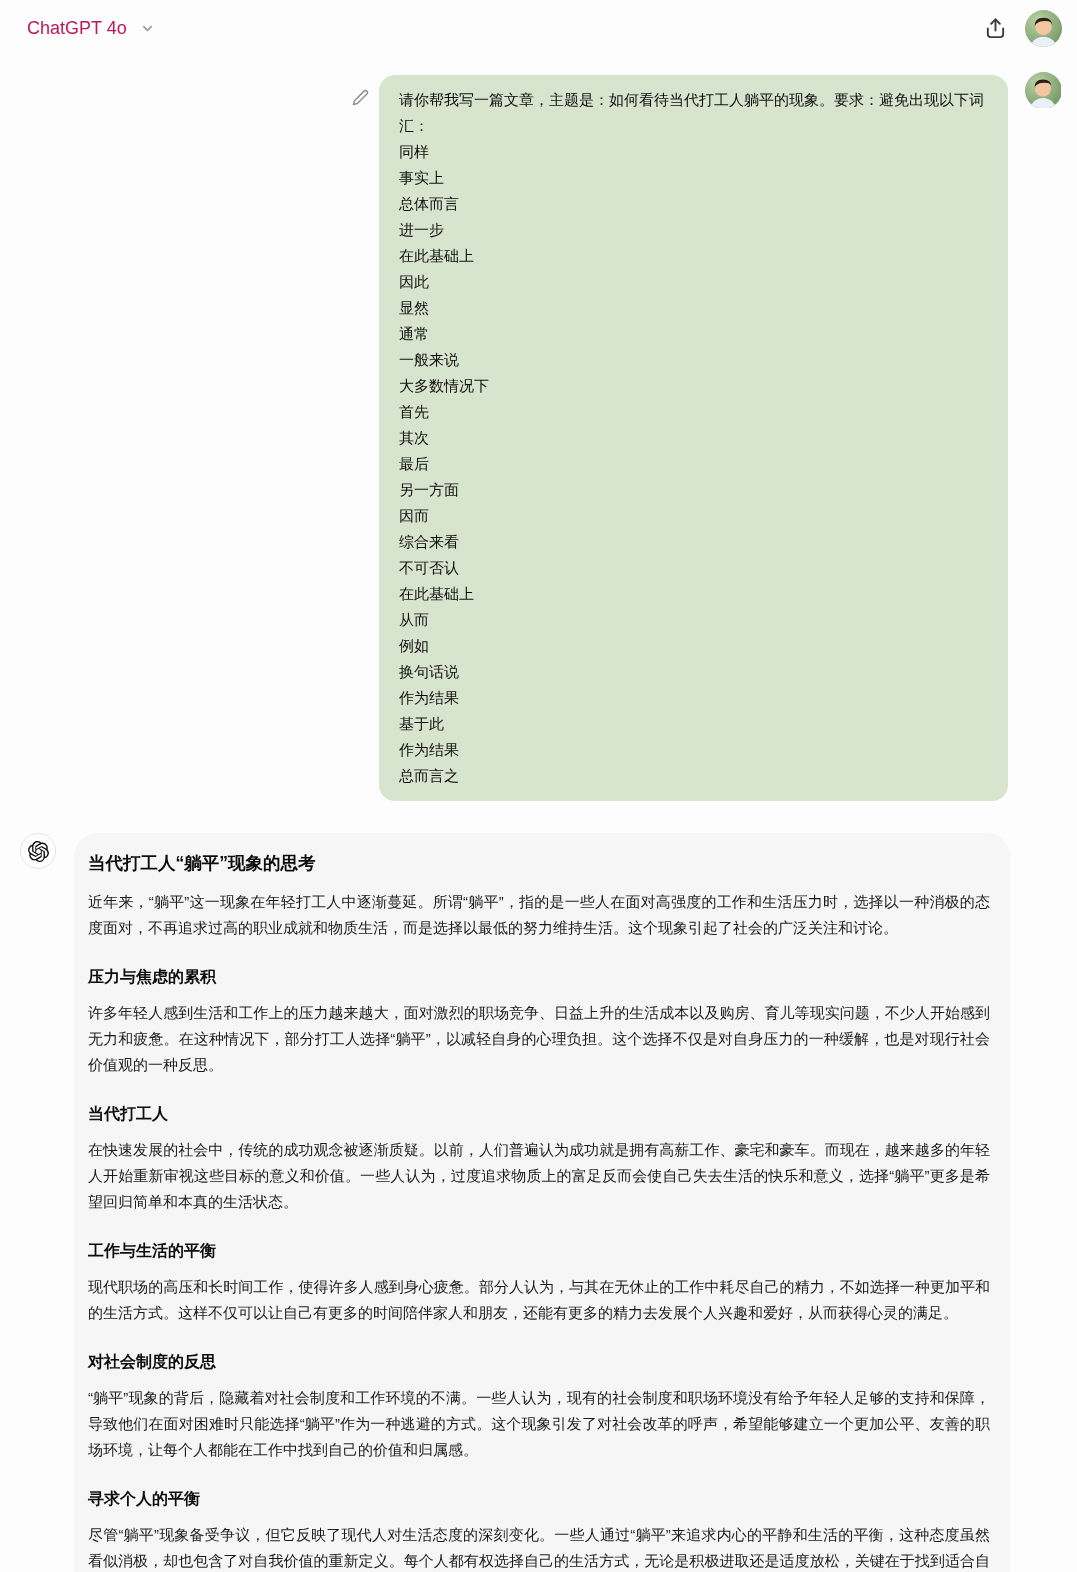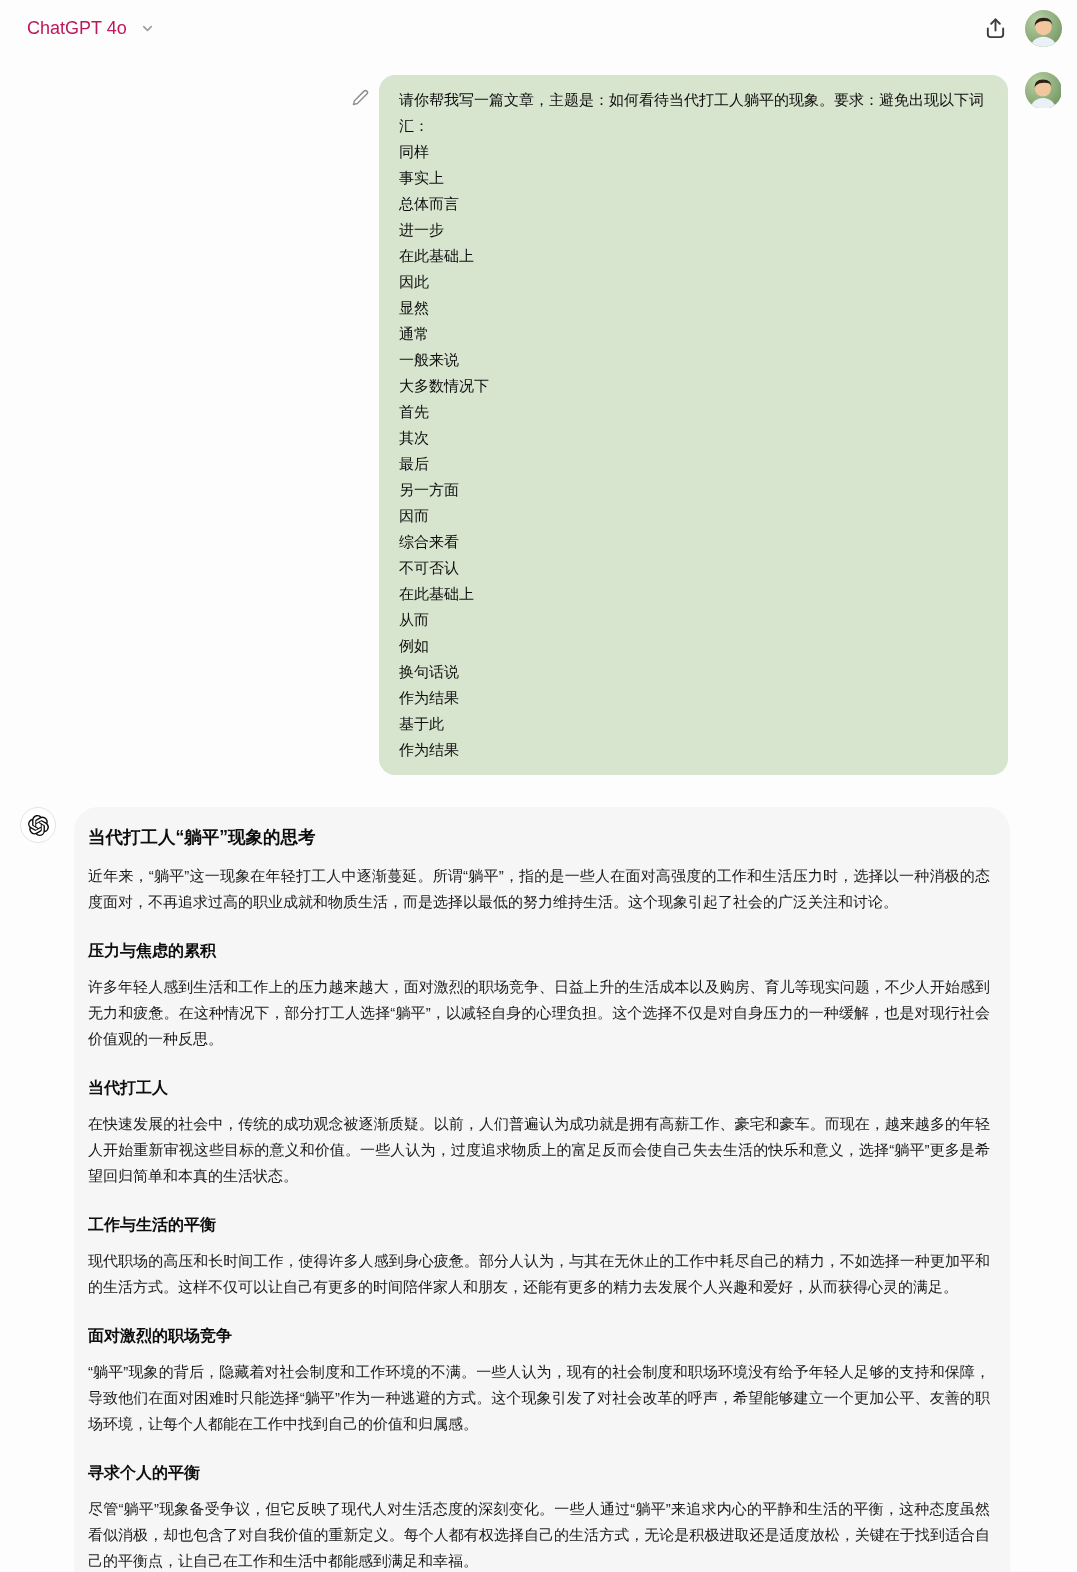--- a/index.html
+++ b/index.html
@@ -155,20 +155,21 @@
         <div class="avoid-word">因而</div>
         <div class="avoid-word">综合来看</div>
         <div class="avoid-word">不可否认</div>
         <div class="avoid-word">在此基础上</div>
         <div class="avoid-word">从而</div>
         <div class="avoid-word">例如</div>
         <div class="avoid-word">换句话说</div>
         <div class="avoid-word">作为结果</div>
         <div class="avoid-word">基于此</div>
         <div class="avoid-word">作为结果</div>
+        <div class="avoid-word">总而言之</div>
       </div>
   </div>
   <span class="avatar bubble-avatar">
     <svg width="36" height="36" viewBox="0 0 36 36">
       <defs>
           <radialGradient id="g2" cx="35%" cy="30%" r="90%">
             <stop offset="0%" stop-color="#b9d2a6"></stop>
             <stop offset="100%" stop-color="#6d8f5c"></stop>
           </radialGradient>
         </defs>
@@ -189,20 +190,20 @@
   <article class="assistant-card">
     <h3>当代打工人“躺平”现象的思考</h3>
     <p>近年来，“躺平”这一现象在年轻打工人中逐渐蔓延。所谓“躺平”，指的是一些人在面对高强度的工作和生活压力时，选择以一种消极的态度面对，不再追求过高的职业成就和物质生活，而是选择以最低的努力维持生活。这个现象引起了社会的广泛关注和讨论。</p>
     <div>
         <h4>压力与焦虑的累积</h4>
         <p>许多年轻人感到生活和工作上的压力越来越大，面对激烈的职场竞争、日益上升的生活成本以及购房、育儿等现实问题，不少人开始感到无力和疲惫。在这种情况下，部分打工人选择“躺平”，以减轻自身的心理负担。这个选择不仅是对自身压力的一种缓解，也是对现行社会价值观的一种反思。</p>
         <h4>当代打工人</h4>
         <p>在快速发展的社会中，传统的成功观念被逐渐质疑。以前，人们普遍认为成功就是拥有高薪工作、豪宅和豪车。而现在，越来越多的年轻人开始重新审视这些目标的意义和价值。一些人认为，过度追求物质上的富足反而会使自己失去生活的快乐和意义，选择“躺平”更多是希望回归简单和本真的生活状态。</p>
         <h4>工作与生活的平衡</h4>
         <p>现代职场的高压和长时间工作，使得许多人感到身心疲惫。部分人认为，与其在无休止的工作中耗尽自己的精力，不如选择一种更加平和的生活方式。这样不仅可以让自己有更多的时间陪伴家人和朋友，还能有更多的精力去发展个人兴趣和爱好，从而获得心灵的满足。</p>
-        <h4>面对激烈的职场竞争</h4>
+        <h4>对社会制度的反思</h4>
         <p>“躺平”现象的背后，隐藏着对社会制度和工作环境的不满。一些人认为，现有的社会制度和职场环境没有给予年轻人足够的支持和保障，导致他们在面对困难时只能选择“躺平”作为一种逃避的方式。这个现象引发了对社会改革的呼声，希望能够建立一个更加公平、友善的职场环境，让每个人都能在工作中找到自己的价值和归属感。</p>
         <h4>寻求个人的平衡</h4>
         <p>尽管“躺平”现象备受争议，但它反映了现代人对生活态度的深刻变化。一些人通过“躺平”来追求内心的平静和生活的平衡，这种态度虽然看似消极，却也包含了对自我价值的重新定义。每个人都有权选择自己的生活方式，无论是积极进取还是适度放松，关键在于找到适合自己的平衡点，让自己在工作和生活中都能感到满足和幸福。</p>
       </div>
 
   </article>
 </section>
 
 </body></html>

